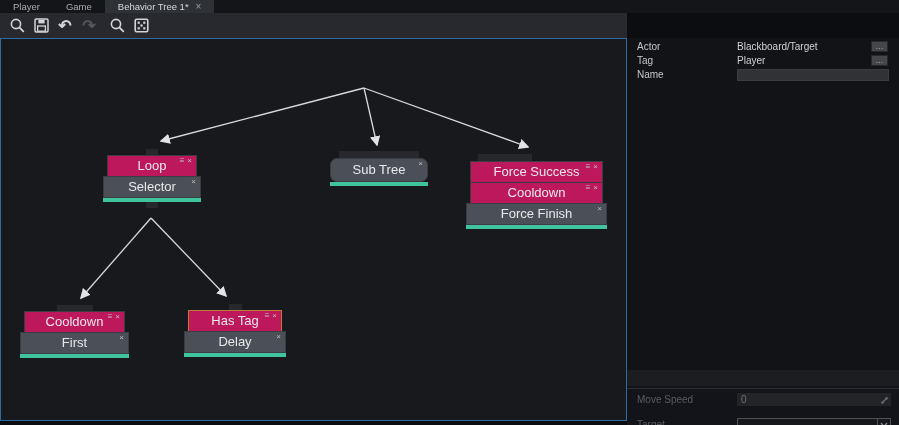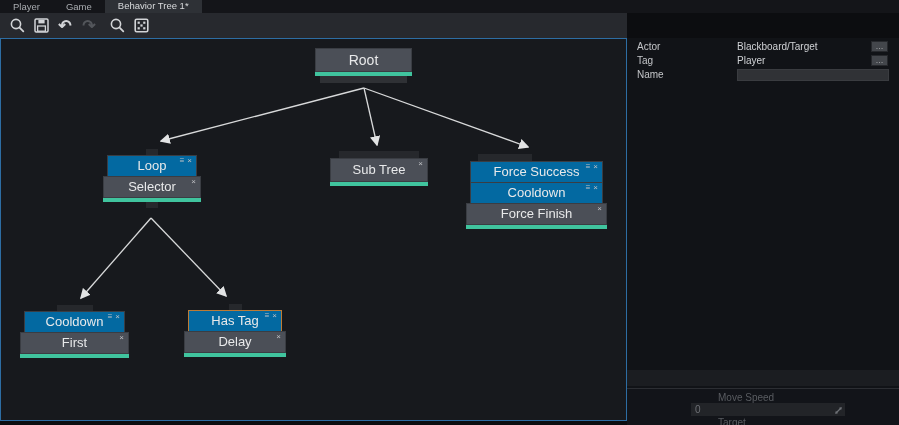--- a/index.html
+++ b/index.html
@@ -5,42 +5,42 @@
   * { margin:0; padding:0; box-sizing:border-box; }
   html,body { width:899px; height:425px; background:#060708; overflow:hidden;
               font-family:"Liberation Sans", sans-serif; }
   #app { position:relative; width:899px; height:425px; background:#0c0d10; }
 
   
   .tabbar { position:absolute; top:0; left:0; width:899px; height:13px;
             background:#141519; display:flex; align-items:stretch; }
   .tab { display:flex; align-items:center; gap:7px; padding:0 13px;
          font-size:9.5px; color:#a8abaf; cursor:default; }
-  .tab.active { background:#2e3136; color:#d8dadc;flex-direction:column; }
+  .tab.active { background:#2e3136; color:#d8dadc; }
   .tab .close { font-size:10px; color:#9b9ea2; line-height:10px; }
 
   
   .toolbar { position:absolute; top:13px; left:0; width:627px; height:25px;
              background:#27292e; display:flex; align-items:center; padding-left:5px; }
   .tool { width:24px; height:21px; display:flex; align-items:center; justify-content:center; }
   .tool svg { display:block; }
   .tool .uglyph { font-size:16px; line-height:16px; color:#d2d4d7; font-weight:bold; }
   .tool.dim .uglyph { color:#53565b; }
 
   
   .canvas { position:absolute; top:38px; left:0; width:627px; height:383px;
             background:#17191d; border:1px solid #2d6da3; }
   .edges { position:absolute; top:0; left:0; width:625px; height:381px; }
 
   .bt-node { position:absolute; }
   .stub { background:#26282c; margin:0 auto; }
   .nrow { position:relative; background:#4b4f57; border:1px solid #3a3d43;
           color:#e8e9ea; font-size:13px; text-align:center; height:22px;
           line-height:20px; }
-  .nrow.deco { margin:0 4px -1px 4px; background:#0369a1; }
+  .nrow.deco { margin:0 4px -1px 4px; background:#be185d; }
   .mini { position:absolute; right:3px; top:0; font-size:8px; line-height:9px;
           color:#bfc1c4; letter-spacing:1px; display:flex; gap:2px; }
   .mini span { display:block; }
   .teal { height:4px; background:#40c49e; }
   .nrow.selected { border:1px solid #bd7b35; }
 
   
   .panel { position:absolute; top:38px; left:627px; width:272px; height:387px;
            background:#111317; }
   .prow { display:flex; height:14px; padding-left:10px;
@@ -52,21 +52,21 @@
             margin-right:11px; }
   .checkbox { width:11px; height:11px; background:#17181b; border:1px solid #4d5055; }
   .textinput { width:152px; height:12px; background:#303236; border:1px solid #3a3c40; }
   .panel-strip { position:absolute; left:0; top:332px; width:272px; height:16px;
                  background:#1b1d21; }
 
   
   .footer { position:absolute; left:627px; top:388px; width:272px; height:37px;
             background:#121419; border-top:1px solid #2c2e33; }
   .frow { display:flex; align-items:center; height:15px; padding-left:10px;
-          font-size:10px; margin-top:3px;flex-direction:column; }
+          font-size:10px; margin-top:3px; }
   .frow .flabel { width:100px; color:#595c61; }
   .numfield { position:relative; width:154px; height:13px; background:#222428;
               color:#6e7176; font-size:10px; line-height:13px; padding-left:4px; }
   .numfield .diag { position:absolute; right:2px; top:2px; }
   .dropdown { position:relative; width:154px; height:13px; background:#17181c;
               border:1px solid #4e5156; color:#6e7176; font-size:10px;
               line-height:11px; padding-left:4px; }
   .dropdown .dd-btn { position:absolute; right:0; top:0; width:13px; height:11px;
                       border-left:1px solid #4e5156; display:flex;
                       align-items:center; justify-content:center; }
@@ -143,25 +143,20 @@
           <path d="M0,0 L10,5 L0,10 z" fill="#e2e3e4"></path>
         </marker>
       </defs>
       <line x1="363" y1="49" x2="160" y2="102" stroke="#d8d9da" stroke-width="1.3" marker-end="url(#arw)"></line>
       <line x1="363" y1="49" x2="376" y2="106" stroke="#d8d9da" stroke-width="1.3" marker-end="url(#arw)"></line>
       <line x1="363" y1="49" x2="527" y2="108" stroke="#d8d9da" stroke-width="1.3" marker-end="url(#arw)"></line>
       <line x1="150" y1="179" x2="80" y2="259" stroke="#d8d9da" stroke-width="1.3" marker-end="url(#arw)"></line>
       <line x1="150" y1="179" x2="225" y2="257" stroke="#d8d9da" stroke-width="1.3" marker-end="url(#arw)"></line>
     </svg>
 
-    <div class="bt-node" style="left:314px; top:9px; width:97px;">
-      <div class="nrow" style="font-size:14px; height:24px; line-height:22px;">Root</div>
-      <div class="teal"></div>
-      <div class="stub" style="width:87px; height:7px; background:#2f3135;"></div>
-    </div>
 
     <div class="bt-node" style="left:102px; top:110px; width:98px;">
       <div class="stub" style="width:12px; height:6px;"></div>
       <div class="nrow deco">
         <span>Loop</span>
         <span class="mini">
             <span>≡</span>
             <span>×</span>
           </span>
       </div>
@@ -170,21 +165,21 @@
         <span class="mini">
             <span>×</span>
           </span>
       </div>
       <div class="teal"></div>
       <div class="stub" style="width:12px; height:6px;"></div>
     </div>
 
     <div class="bt-node" style="left:329px; top:112px; width:98px;">
       <div class="stub" style="width:80px; height:7px;"></div>
-      <div class="nrow" style="height:24px; line-height:22px;">
+      <div class="nrow" style="height:24px; line-height:22px;border-radius:7px;">
         <span>Sub Tree</span>
         <span class="mini">
             <span>×</span>
           </span>
       </div>
       <div class="teal"></div>
     </div>
 
     <div class="bt-node" style="left:465px; top:115px; width:141px;">
       <div class="stub" style="width:54px; height:7px; margin-left:12px;"></div>

